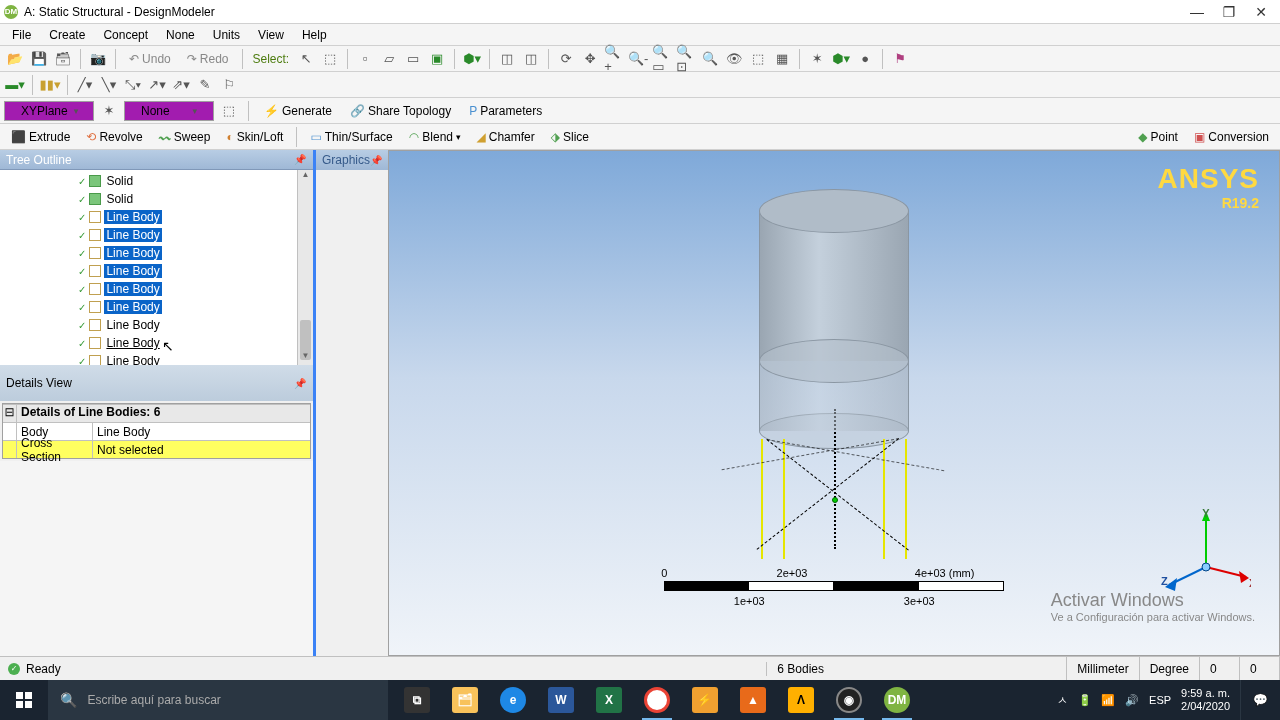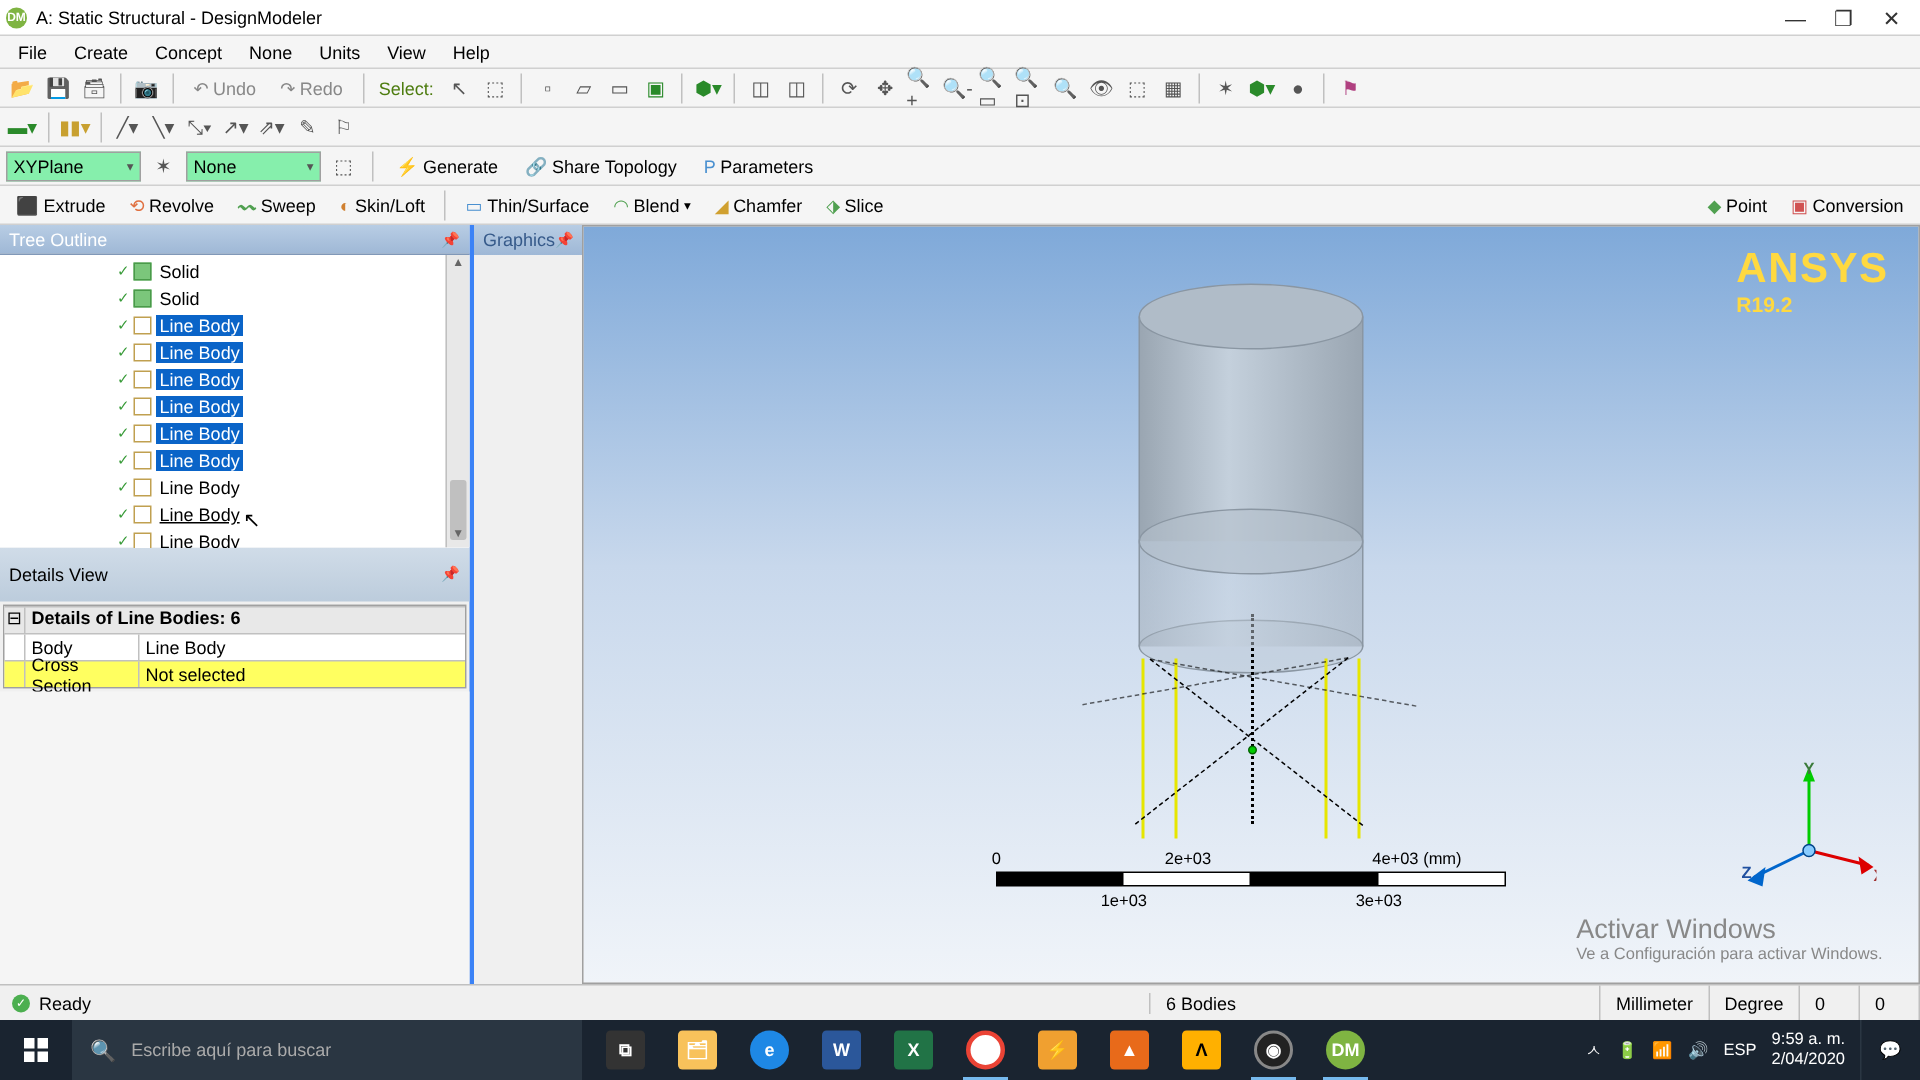--- a/index.html
+++ b/index.html
@@ -19,21 +19,21 @@
 
 .toolbar { height: 26px; background: #f5f5f5; display: flex; align-items: center; padding: 0 4px; gap: 2px; border-bottom: 1px solid #d0d0d0; }
 .tb-btn { width: 22px; height: 22px; display:flex; align-items:center; justify-content:center; border:1px solid transparent; font-size:13px; color:#555; cursor:pointer; }
 .tb-sep { width:1px; height:20px; background:#c0c0c0; margin:0 4px;}
 .tb-label { font-size:12px; color:#4d7c0f; padding:0 4px;}
 .tb-text-btn { display:flex; align-items:center; gap:3px; padding:2px 6px; font-size:12px; cursor:pointer; border:1px solid transparent;}
 .undo-text{color:#888;}
 
 
 .plane-row { height: 26px; background:#f5f5f5; display:flex; align-items:center; padding:0 4px; gap:4px; border-bottom:1px solid #d0d0d0;}
-.combo { height:20px; border:1px solid #a0a0a0; background:#86efac; display:flex; align-items:center; padding:0 4px; font-size:12px; cursor:pointer; position:relative;}
+.combo { height:20px; border:1px solid #a0a0a0; background:#a21caf; display:flex; align-items:center; padding:0 16px; font-size:12px; cursor:pointer; position:relative;}
 .combo::after { content:"▾"; font-size:9px; margin-left:auto; padding-left:6px; color:#555;}
 .combo.plane{width:90px;}
 .combo.sketch{width:90px;}
 
 
 .feature-row { height:26px; background:#f5f5f5; display:flex; align-items:center; padding:0 4px; gap:2px; border-bottom:1px solid #d0d0d0;}
 .feature-row .right { margin-left:auto; display:flex; gap:2px;}
 
 
 .main { display:flex; height: calc(720px - 24px - 22px - 26px - 26px - 26px - 26px - 24px - 40px); }
@@ -74,21 +74,21 @@
 .details-row.header .c-full{flex:1;padding:0 4px;font-weight:bold;}
 .details-row.yellow { background:#ffff60;}
 .details-row { border-top:1px solid #c0c0c0;}
 .details-filler{flex:1;background:#f5f5f5;}
 
 
 .graphics { flex:1; display:flex; flex-direction:row; position:relative;}
 .graphics-header { height:20px; background: linear-gradient(#b8cde4,#9fb8d6); color:#365a8a; font-size:12px; display:flex; align-items:center; padding:0 6px;}
 .graphics-header .pin{margin-left:auto;font-size:10px;cursor:pointer;}
 .viewport { flex:1; background: linear-gradient(#7fa9d9 0%, #c8d8ec 45%, #f0f4f9 100%); position:relative; overflow:hidden; border:1px solid #a0a0a0;}
-.brand { position:absolute; top:12px; right:20px; text-align:left;}
+.brand { position:absolute; top:12px; right:20px; text-align:right;}
 .brand .l1{font-size:28px; font-weight:bold; color:#ffd940; letter-spacing:1px;}
 .brand .l2{font-size:14px; color:#ffd940; font-weight:bold;}
 
 
 .model { position:absolute; left:50%; top:38px; transform:translateX(-50%);}
 .cyl-top { width:150px; height:44px; background:#b0bcc8; border-radius:50%; border:1px solid #8a96a2; position:relative; z-index:3;}
 .cyl-body { width:150px; height:150px; background:linear-gradient(90deg,#9aa6b2,#c4d0dc 40%,#9aa6b2); margin-top:-22px; border-left:1px solid #8a96a2; border-right:1px solid #8a96a2; position:relative; z-index:2;}
 .cyl-mid-ellipse { width:150px; height:44px; background:rgba(180,192,204,0.6); border-radius:50%; border:1px solid #8a96a2; margin-top:-22px; position:relative; z-index:2;}
 .cyl-lower { width:150px; height:70px; background:linear-gradient(90deg,rgba(154,166,178,0.5),rgba(196,208,220,0.5) 40%,rgba(154,166,178,0.5)); margin-top:-22px; border-left:1px solid #8a96a2; border-right:1px solid #8a96a2; position:relative; z-index:1;}
 .cyl-bot-ellipse { width:150px; height:36px; background:rgba(180,192,204,0.4); border-radius:50%; border:1px solid #8a96a2; margin-top:-18px;}
@@ -111,21 +111,21 @@
 .ruler-labels { display:flex; justify-content:space-between; font-size:11px; margin-top:-14px; margin-bottom:2px;}
 .ruler-labels span{transform:translateX(-50%);} 
 .ruler-sublabels { display:flex; justify-content:space-around; font-size:11px; margin-top:4px;}
 
 
 .triad { position:absolute; right:28px; bottom:58px; width:90px; height:90px;}
 .triad svg { width:100%; height:100%;}
 .triad-label{font-size:11px;font-weight:bold;}
 
 
-.watermark { position:absolute; right:24px; bottom:13px; color:#888; text-align:left;}
+.watermark { position:absolute; right:24px; bottom:32px; color:#888; text-align:left;}
 .watermark .w1{font-size:18px;} .watermark .w2{font-size:11px;}
 
 
 .cursor-overlay{position:absolute;left:162px;top:338px;font-size:14px;color:#000;pointer-events:none;z-index:50;}
 
 
 .gfx-tabs { height:22px; background:#e8e8e8; display:flex; align-items:flex-end; padding:0 6px; gap:2px; border-top:1px solid #c0c0c0;}
 .gfx-tab { padding:3px 10px; font-size:12px; border:1px solid #a0a0a0; background:#f5f5f5; cursor:pointer; border-radius:2px;}
 .gfx-tab.active{background:#fff;border-bottom-color:#fff;}
 

